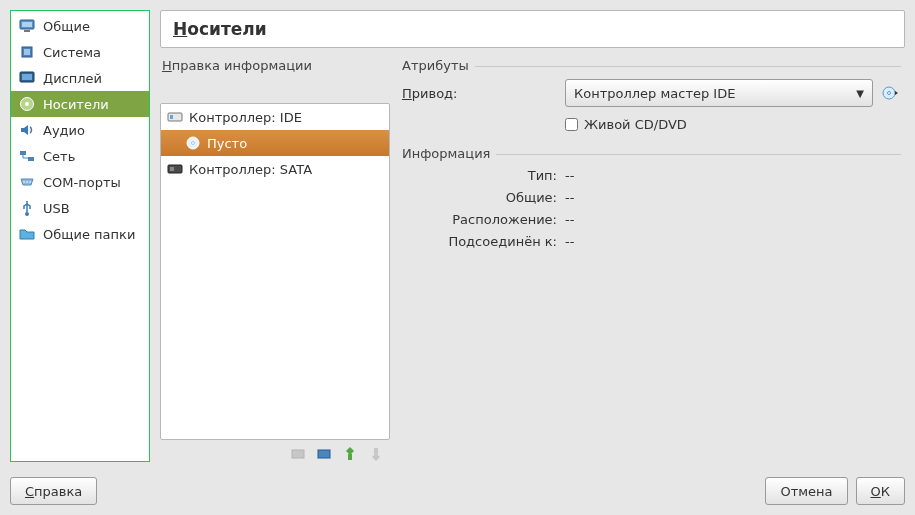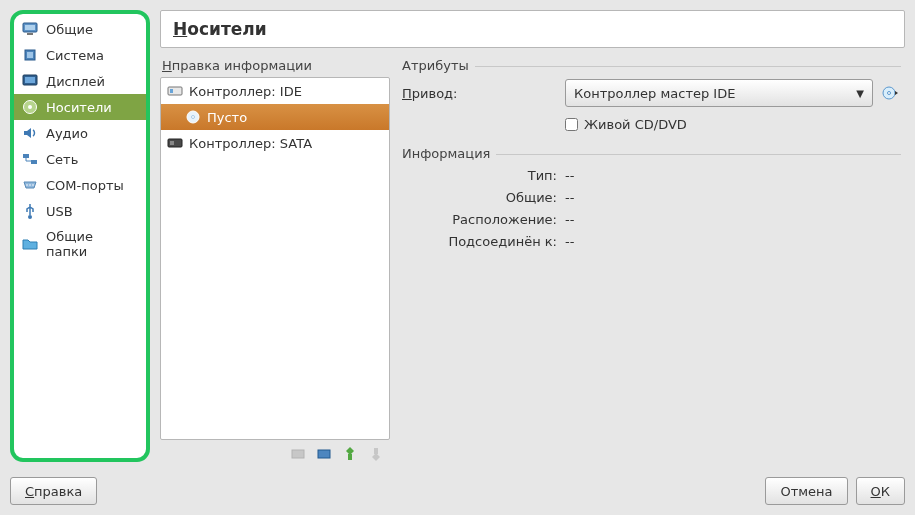--- a/index.html
+++ b/index.html
@@ -1,29 +1,29 @@
 <!DOCTYPE html>
 <html><head>
 <meta charset="utf-8">
 <style>
 html,body{margin:0;padding:0;font-family:"DejaVu Sans","Liberation Sans",Arial,sans-serif;font-size:13px;color:#333;background:#E7E7E7;}
 .window{width:915px;height:515px;background:#E7E7E7;position:relative;box-sizing:border-box;padding:10px;}
 .main-area{display:flex;height:452px;gap:10px;}
-.sidebar{width:140px;background:#fff;border:4px solid #22c55e;border-radius:13px;box-sizing:border-box;padding:2px 0;}
+.sidebar{width:140px;background:#fff;border:1px solid #22c55e;border-radius:0;box-sizing:border-box;padding:2px 0;}
 .sidebar-item{display:flex;align-items:center;padding:5px 8px;gap:8px;cursor:pointer;}
 .sidebar-item[data-selected="true"]{background:#7FA444;color:#fff;}
 .sidebar-item .ico{width:16px;height:16px;display:inline-flex;align-items:center;justify-content:center;flex:0 0 16px;}
 .content{flex:1;display:flex;flex-direction:column;}
 .header{background:#fff;border:1px solid #b7b7b7;border-radius:2px;padding:8px 12px;font-weight:bold;font-size:17px;}
 .header .u{text-decoration:underline;}
 .panels{flex:1;display:flex;margin-top:6px;gap:8px;}
 .left-panel{width:230px;display:flex;flex-direction:column;}
 .panel-title{color:#444;margin:4px 0 4px 2px;}
 .panel-title .u{text-decoration:underline;}
-.tree{flex:1;background:#fff;border:1px solid #b7b7b7;border-radius:2px;box-sizing:border-box;padding:0;overflow:hidden;}
+.tree{flex:1;background:#fff;border:1px solid #b7b7b7;border-radius:2px;box-sizing:border-box;padding:0;overflow:hidden;margin-top:26px;}
 .tree-item{display:flex;align-items:center;padding:5px 6px;gap:6px;}
 .tree-item.child{padding-left:24px;}
 .tree-item[data-selected="true"]{background:linear-gradient(#D89144,#C9782A);color:#fff;}
 .tree-toolbar{display:flex;justify-content:flex-end;gap:10px;padding:6px 6px 0;}
 .tree-toolbar .tbtn{width:16px;height:16px;display:inline-flex;align-items:center;justify-content:center;}
 .right-panel{flex:1;padding:0 4px;}
 .group-title{color:#444;margin:4px 0 6px 0;position:relative;}
 .group-title::after{content:"";display:block;position:absolute;top:50%;left:0;right:0;border-top:1px solid #C8C8C8;z-index:0;}
 .group-title span{background:#E7E7E7;position:relative;z-index:1;padding-right:6px;}
 .attr-row{display:flex;align-items:center;margin:6px 0;}

